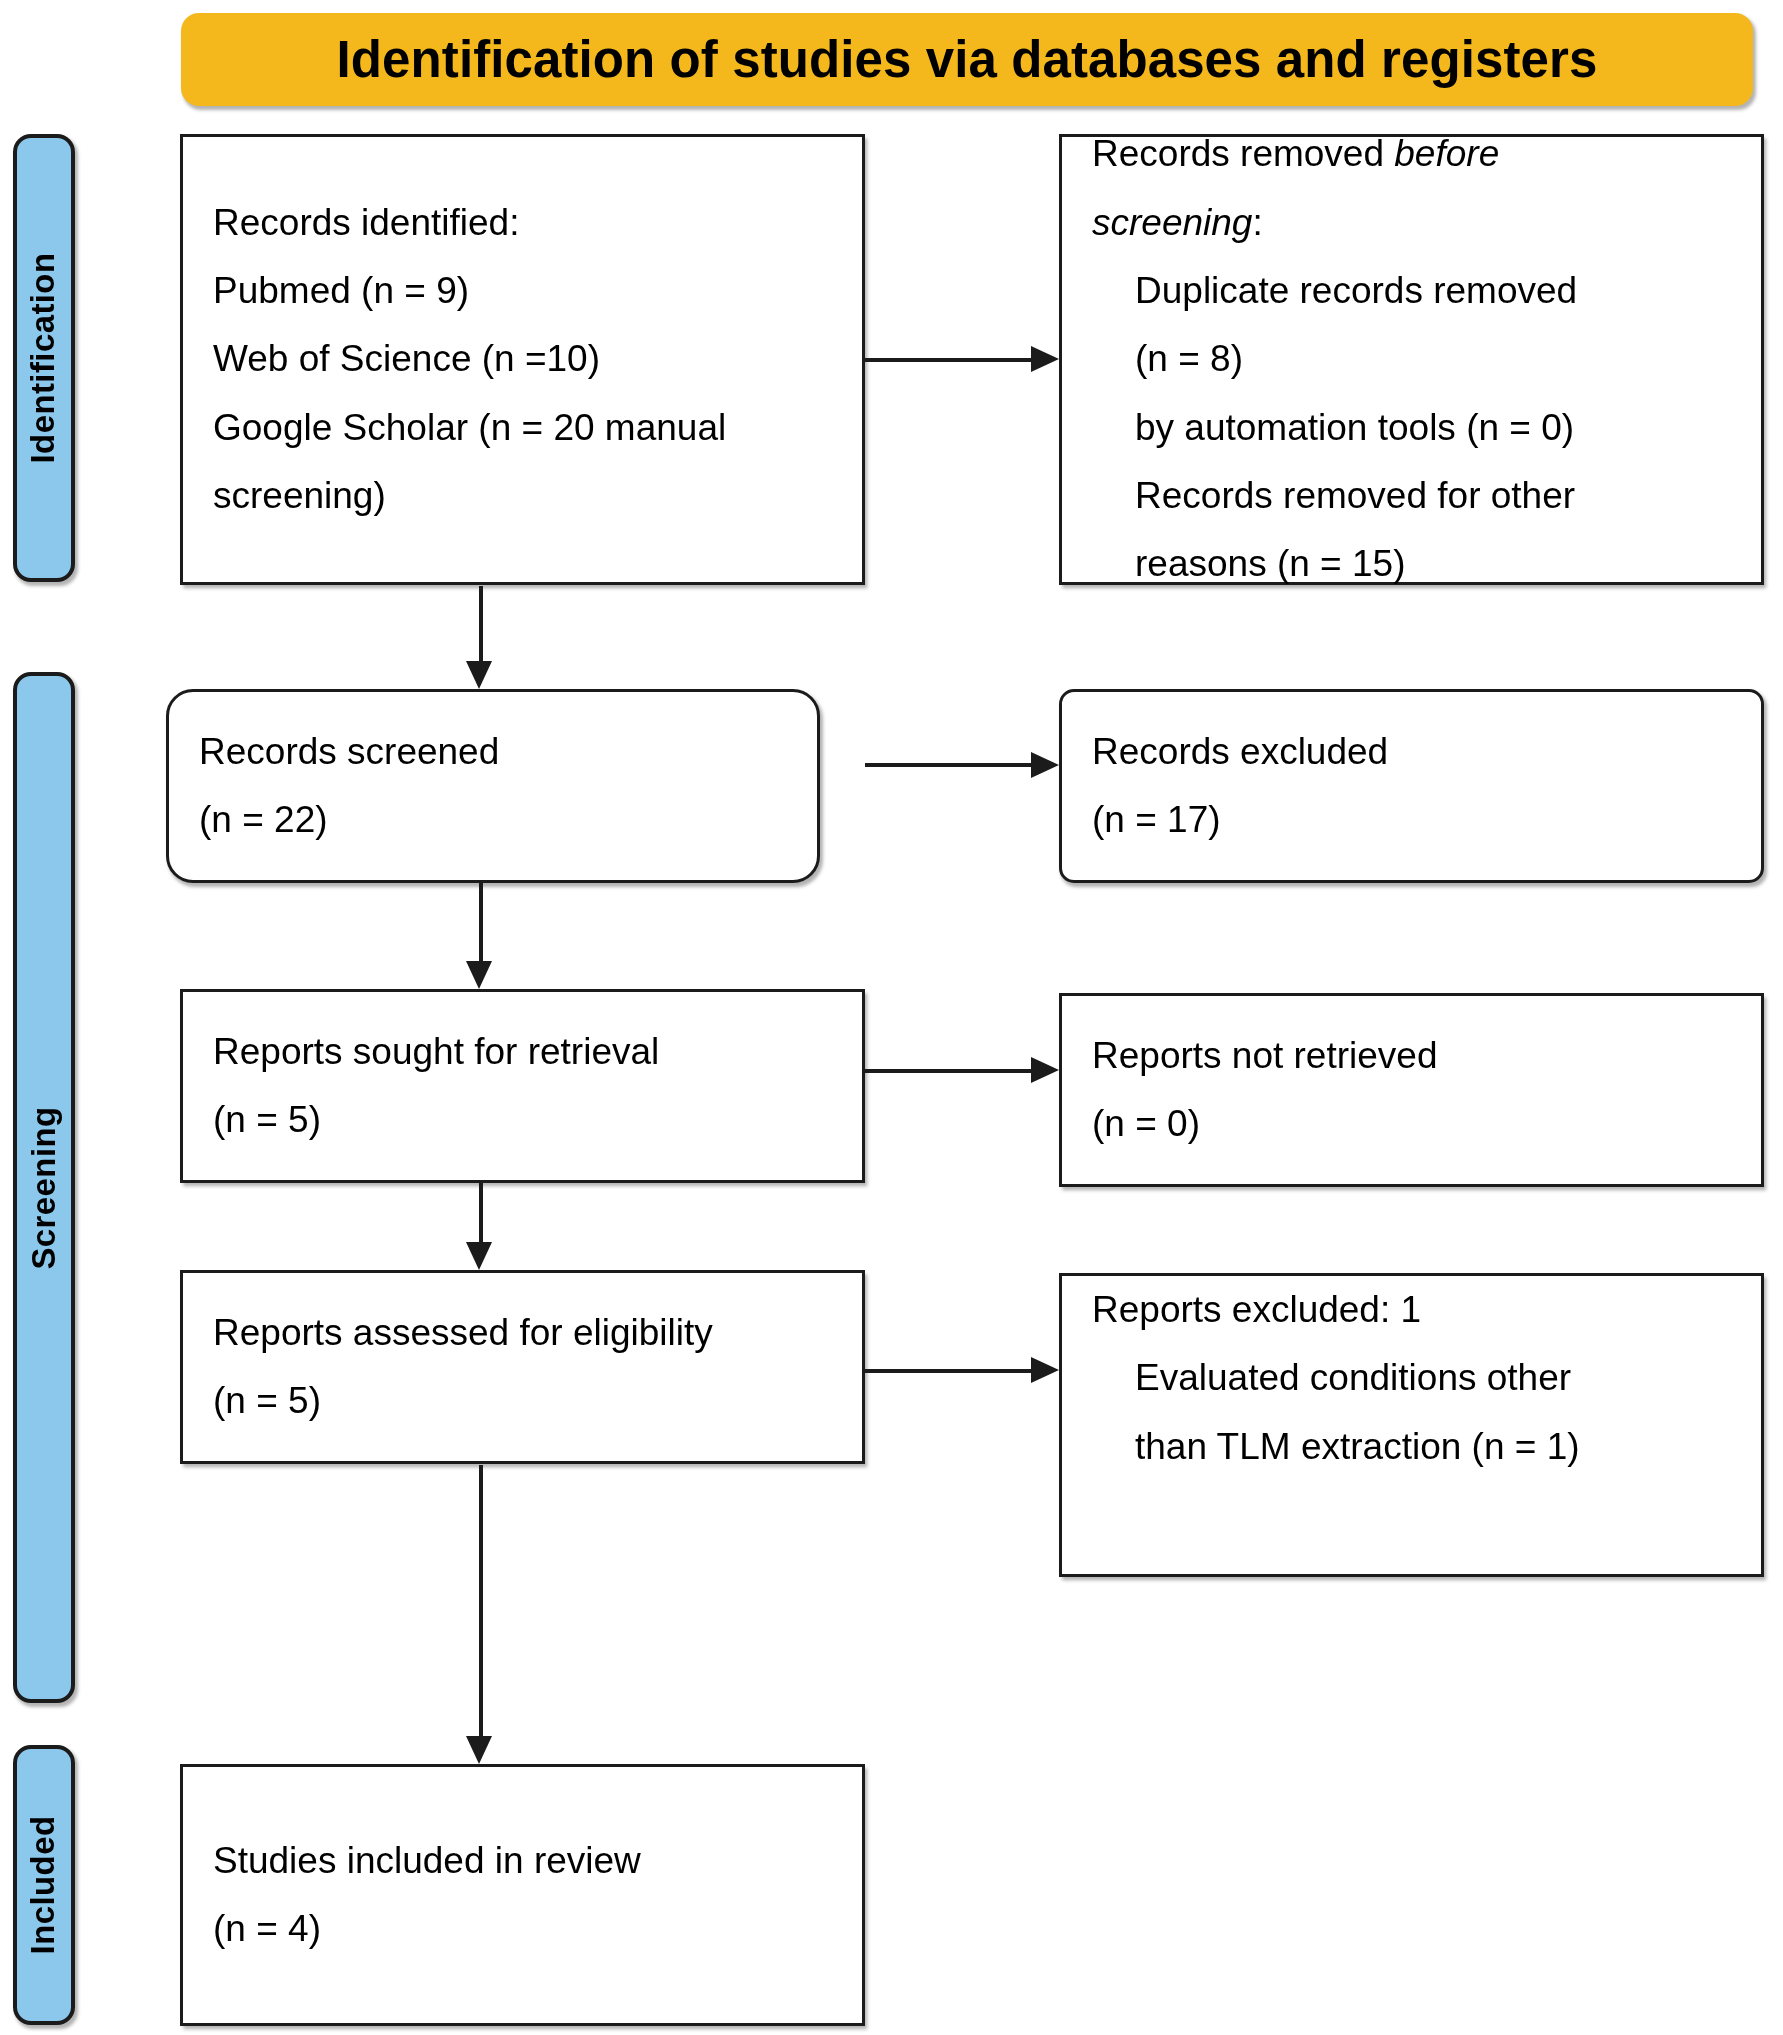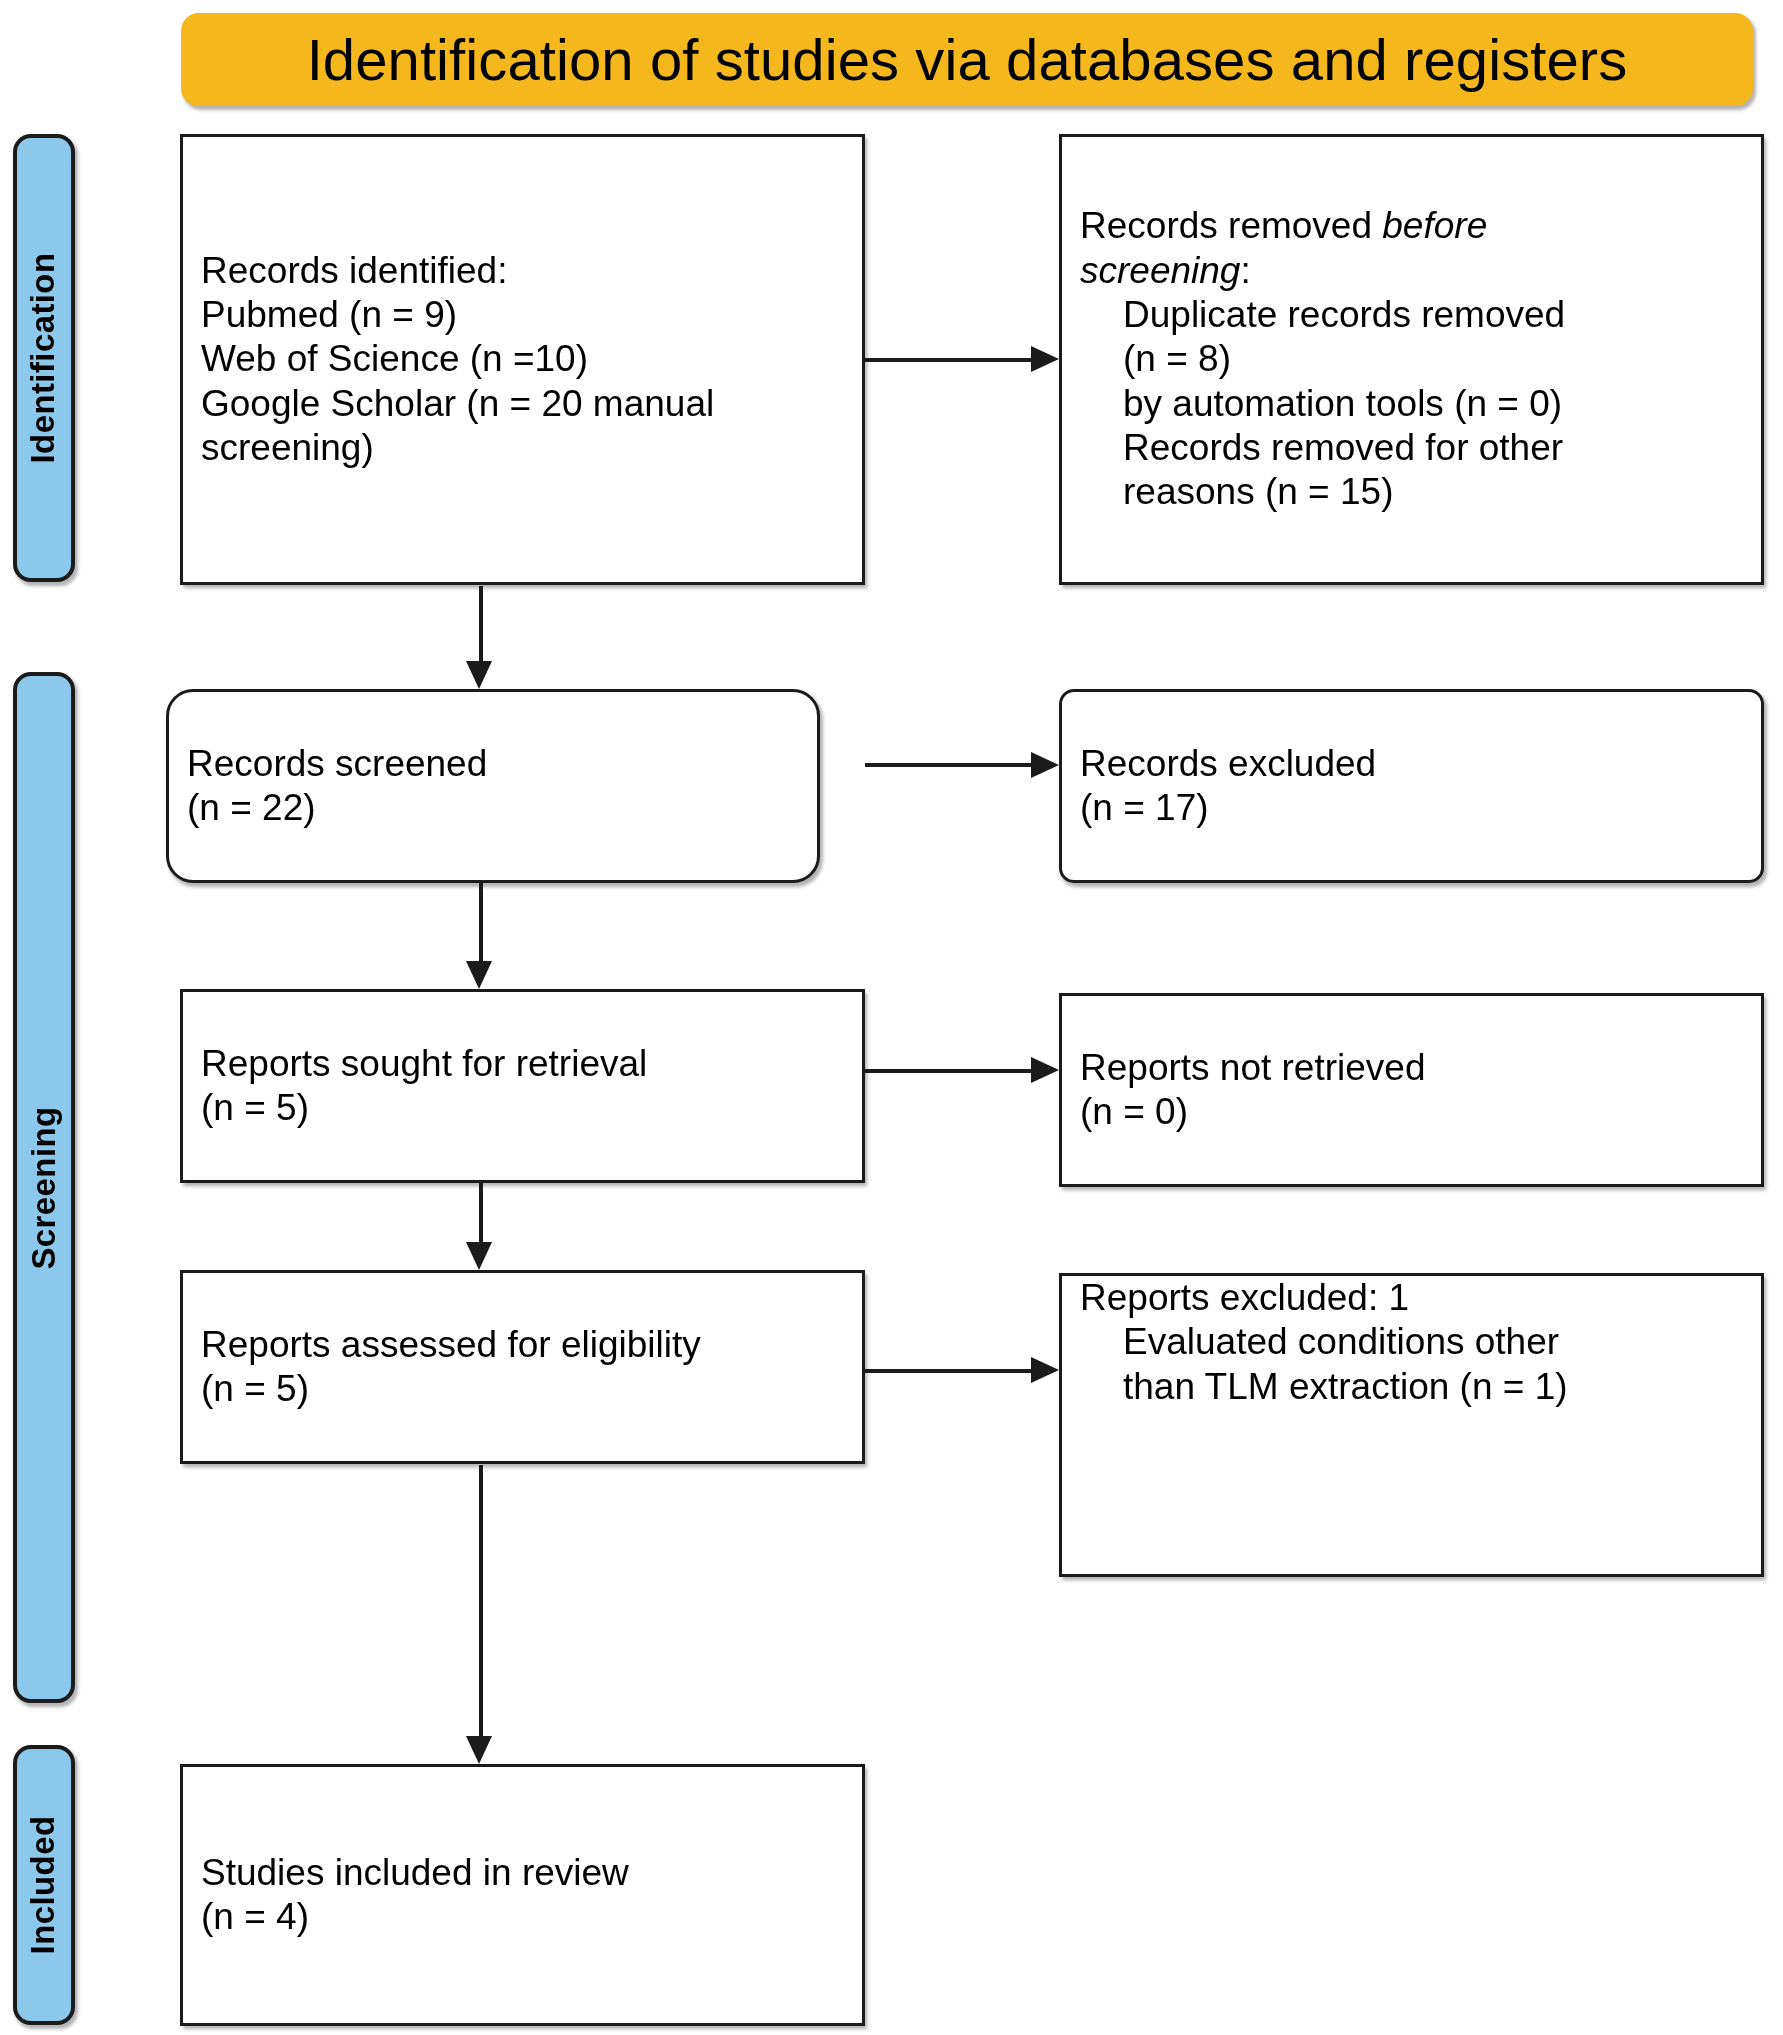--- a/index.html
+++ b/index.html
@@ -27,22 +27,22 @@
     width: 1572px;
     height: 93px;
     background: #F5B81C;
     border-radius: 18px;
     box-shadow: 2.8px 3.5px 3.5px rgba(0,0,0,0.30);
     display: flex;
     align-items: center;
     justify-content: center;
   }
   .banner-text {
-    font-size: 58px;
-    font-weight: normal;
+    font-size: 51px;
+    font-weight: bold;
     color: #000000;
     letter-spacing: 0.1px;
     text-align: center;
     white-space: nowrap;
   }
 
   
   .stage {
     position: absolute;
     left: 12.6px;
@@ -74,21 +74,21 @@
     background: #ffffff;
     border: 3.5px solid #1b1b1b;
     box-sizing: border-box;
     box-shadow: 2.8px 3.5px 3.5px rgba(0,0,0,0.30);
     display: flex;
     flex-direction: column;
     justify-content: center;
     padding: 0 18px;
   }
   .box p {
-    margin: 0;
+    margin: 12px;
     font-size: 37px;
     line-height: 1.20;
     color: #000000;
     white-space: pre-wrap;
   }
   .box p.indent { padding-left: 43px; }
   .box p em { font-style: italic; }
 
   
   #box-records-identified   { left: 180px; top: 134px;  width: 685px;  height: 451px; }

